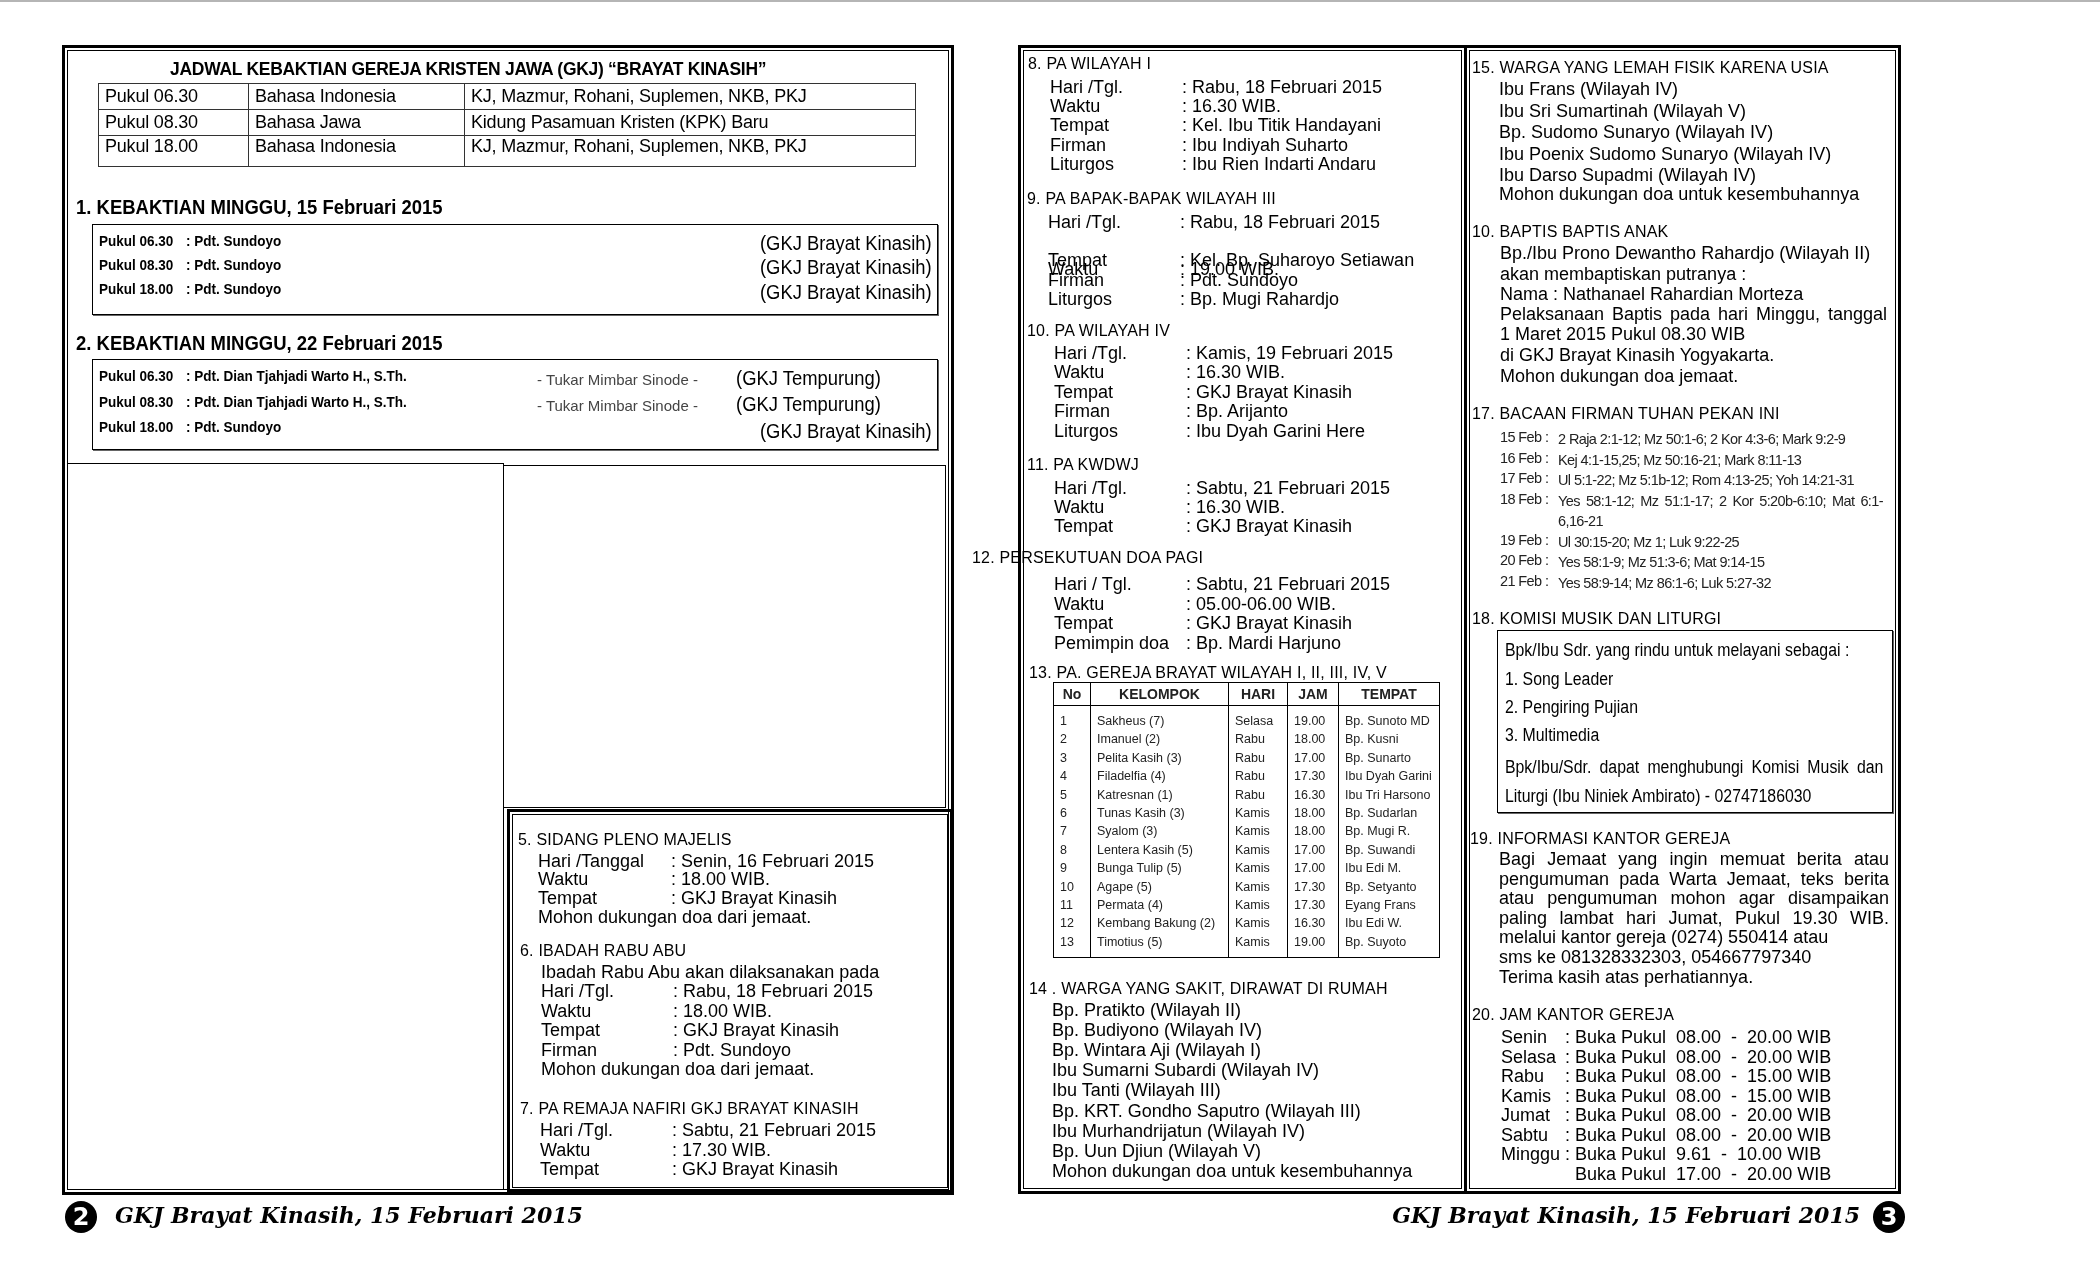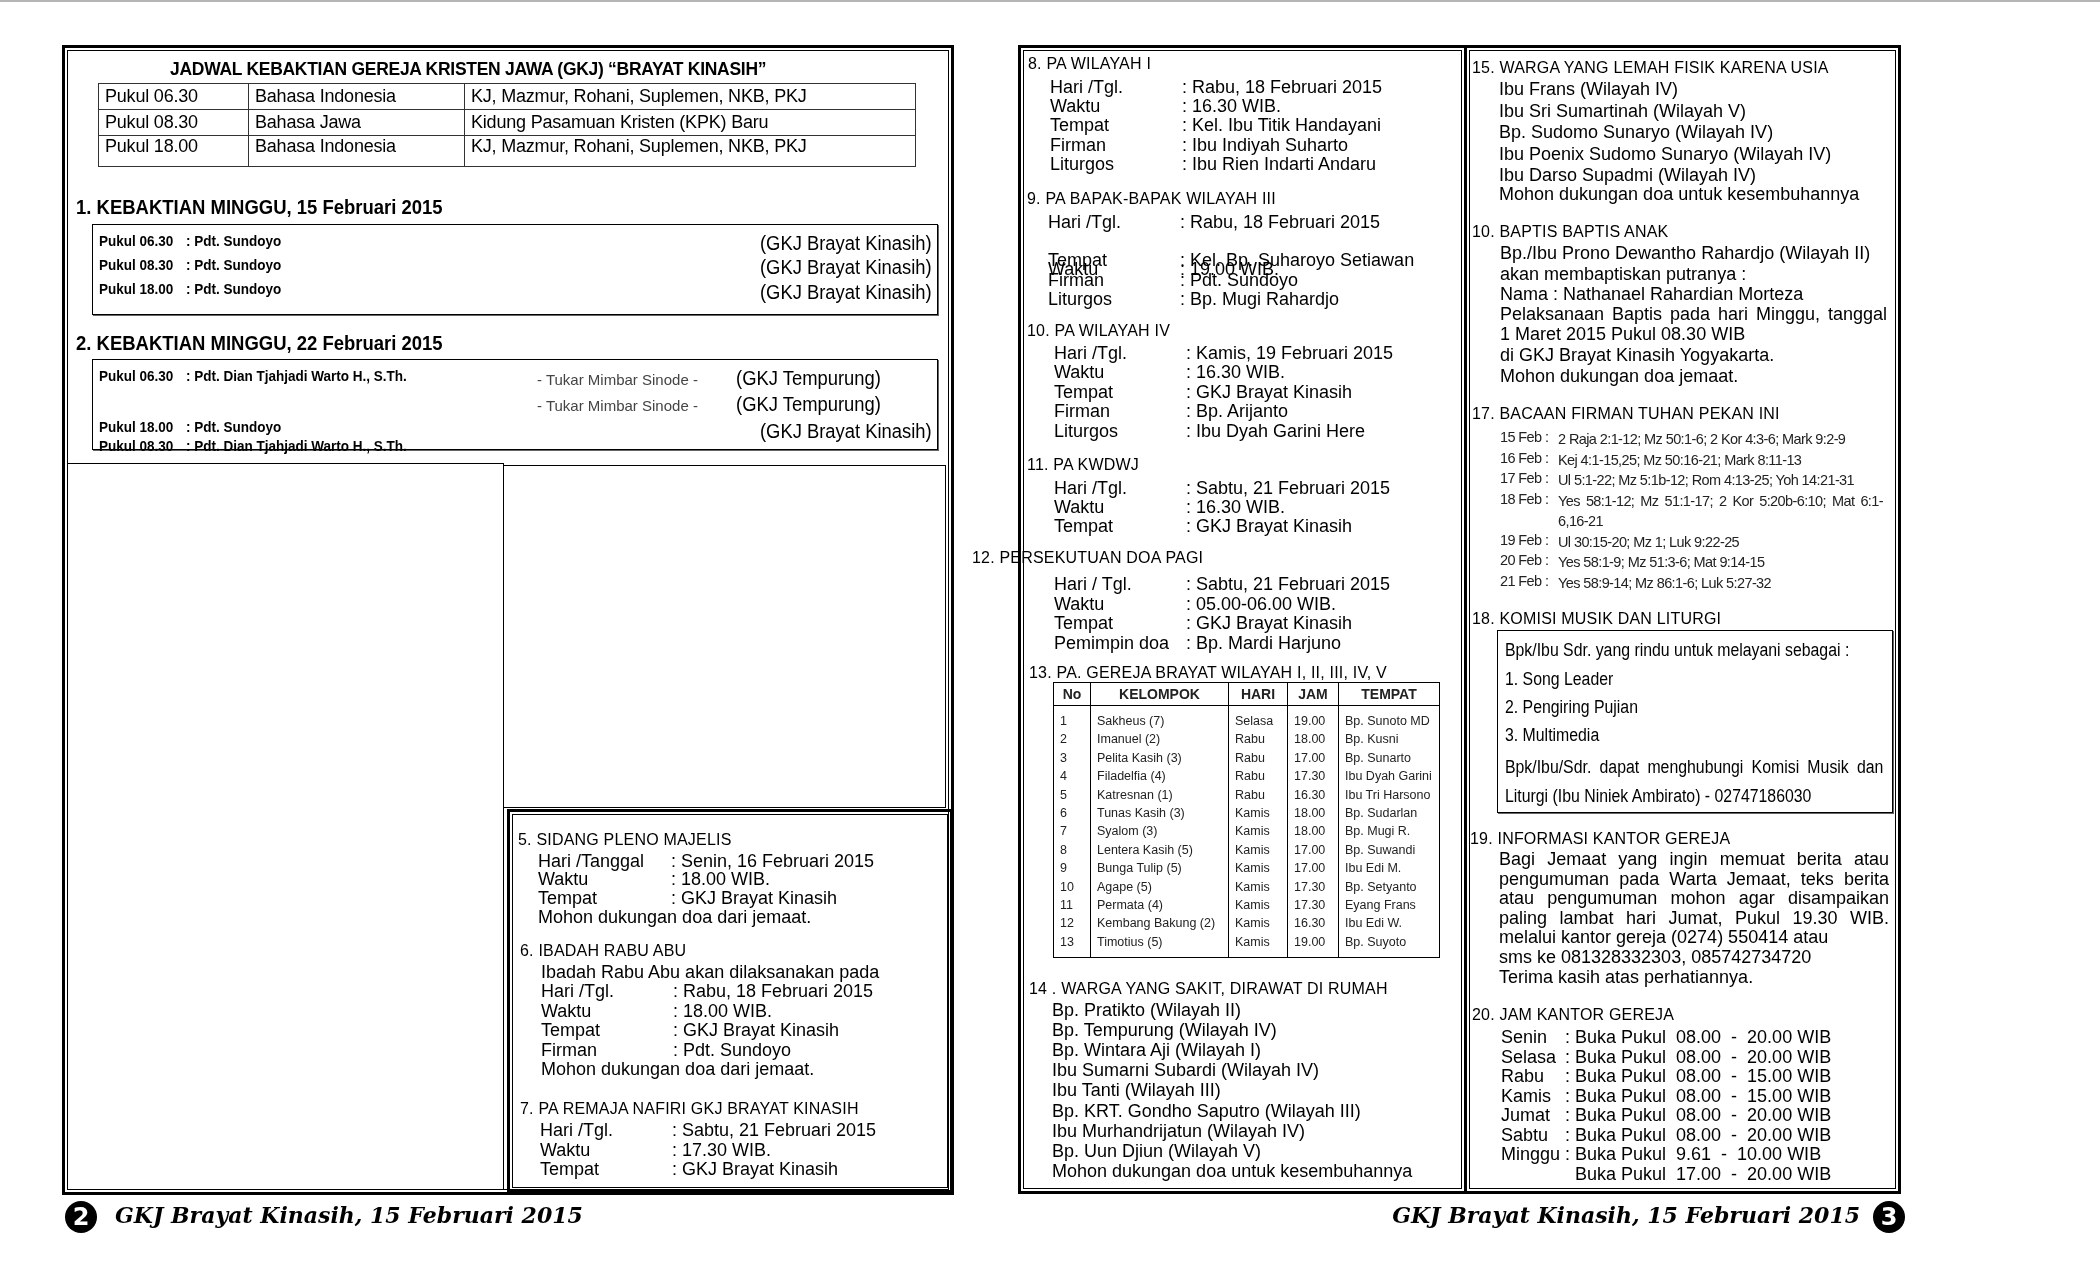--- a/index.html
+++ b/index.html
@@ -71,21 +71,21 @@
 <div class="abs svc" style="left:99px;top:256px;"><b>Pukul 08.30</b>&nbsp;<b>: Pdt. Sundoyo</b></div>
 <div class="abs loc" style="right:1168px;top:256px;">(GKJ Brayat Kinasih)</div>
 <div class="abs svc" style="left:99px;top:280px;"><b>Pukul 18.00</b>&nbsp;<b>: Pdt. Sundoyo</b></div>
 <div class="abs loc" style="right:1168px;top:281px;">(GKJ Brayat Kinasih)</div>
 
 <div class="abs sec-head" style="left:76px;top:331px;">2. KEBAKTIAN MINGGU, 22 Februari 2015</div>
 <div class="sbox sbox-sh" style="left:92px;top:359px;width:846px;height:91px;"></div>
 <div class="abs svc" style="left:99px;top:367px;"><b>Pukul 06.30</b>&nbsp;<b>: Pdt. Dian Tjahjadi  Warto H., S.Th.</b></div>
 <div class="abs svc note" style="left:537px;top:371px;font-size:15px;color:#444;">- Tukar Mimbar Sinode -</div>
 <div class="abs loc" style="left:736px;top:367px;transform-origin:left;">(GKJ Tempurung)</div>
-<div class="abs svc" style="left:99px;top:393px;margin-top:44px;"><b>Pukul 08.30</b>&nbsp;<b>: Pdt. Dian Tjahjadi  Warto H., S.Th.</b></div>
+<div class="abs svc" style="left:99px;top:393px;"><b>Pukul 08.30</b>&nbsp;<b>: Pdt. Dian Tjahjadi  Warto H., S.Th.</b></div>
 <div class="abs svc note" style="left:537px;top:397px;font-size:15px;color:#444;">- Tukar Mimbar Sinode -</div>
 <div class="abs loc" style="left:736px;top:393px;transform-origin:left;">(GKJ Tempurung)</div>
 <div class="abs svc" style="left:99px;top:418px;"><b>Pukul 18.00</b>&nbsp;<b>: Pdt. Sundoyo</b></div>
 <div class="abs loc" style="right:1168px;top:420px;">(GKJ Brayat Kinasih)</div>
 
 <div class="sbox" style="left:67px;top:463px;width:437px;height:727px;"></div>
 <div class="sbox" style="left:503px;top:465px;width:443px;height:343px;"></div>
 <div class="dbox" style="left:507px;top:809px;width:446px;height:384px;"></div>
 
 <div class="abs ih" style="left:518px;top:831px;">5. SIDANG PLENO MAJELIS</div>
@@ -255,21 +255,21 @@
         <td>Kamis</td>
         <td>19.00</td>
         <td>Bp. Suyoto</td>
       </tr>
     </tbody>
 </table>
 
 <div class="abs ih" style="left:1029px;top:980px;">14 . WARGA YANG SAKIT, DIRAWAT DI RUMAH</div>
 <div id="sick-list">
     <div class="abs ib" style="left: 1052px; top: 1000px;">Bp. Pratikto (Wilayah II)</div>
-    <div class="abs ib" style="left: 1052px; top: 1020.1px;">Bp. Tempurung (Wilayah IV)</div>
+    <div class="abs ib" style="left: 1052px; top: 1020.1px;">Bp. Budiyono (Wilayah IV)</div>
     <div class="abs ib" style="left: 1052px; top: 1040.2px;">Bp. Wintara Aji (Wilayah I)</div>
     <div class="abs ib" style="left: 1052px; top: 1060.3px;">Ibu Sumarni Subardi (Wilayah IV)</div>
     <div class="abs ib" style="left: 1052px; top: 1080.4px;">Ibu Tanti (Wilayah III)</div>
     <div class="abs ib" style="left: 1052px; top: 1100.5px;">Bp. KRT. Gondho Saputro (Wilayah III)</div>
     <div class="abs ib" style="left: 1052px; top: 1120.6px;">Ibu Murhandrijatun (Wilayah IV)</div>
     <div class="abs ib" style="left: 1052px; top: 1140.7px;">Bp. Uun Djiun (Wilayah V)</div>
   </div>
 <div class="abs ib" style="left:1052px;top:1161px;">Mohon dukungan doa untuk kesembuhannya</div>
 
 <div class="abs ih" style="left:1472px;top:59px;">15. WARGA YANG LEMAH FISIK KARENA USIA</div>
@@ -311,21 +311,21 @@
 <div class="abs ih" style="left:1472px;top:610px;">18. KOMISI MUSIK DAN LITURGI</div>
 <div class="sbox sbox-sh" style="left:1497px;top:630px;width:396px;height:183px;"></div>
 <div class="abs" style="left:1505px;top:640px;font-size:18px;transform:scaleX(0.88);transform-origin:left;">Bpk/Ibu Sdr. yang rindu untuk melayani sebagai :</div>
 <div class="abs" style="left:1505px;top:669px;font-size:18px;transform:scaleX(0.88);transform-origin:left;">1. Song Leader</div>
 <div class="abs" style="left:1505px;top:697px;font-size:18px;transform:scaleX(0.88);transform-origin:left;">2. Pengiring Pujian</div>
 <div class="abs" style="left:1505px;top:725px;font-size:18px;transform:scaleX(0.88);transform-origin:left;">3. Multimedia</div>
 <div class="abs just" style="left:1505px;top:753px;width:430px;font-size:18px;line-height:29px;transform:scaleX(0.88);transform-origin:left;">Bpk/Ibu/Sdr. dapat menghubungi Komisi Musik dan Liturgi (Ibu Niniek Ambirato) - 02747186030</div>
 
 <div class="abs ih" style="left:1470px;top:830px;">19. INFORMASI KANTOR GEREJA</div>
 <div class="abs ib just" style="left:1499px;top:850px;width:390px;line-height:19.5px;">Bagi Jemaat yang ingin memuat berita atau pengumuman pada Warta Jemaat, teks berita atau pengumuman mohon agar disampaikan paling lambat hari Jumat, Pukul 19.30 WIB. melalui kantor gereja (0274) 550414 atau</div>
-<div class="abs ib" style="left:1499px;top:947px;">sms ke 081328332303, 085742734720</div>
+<div class="abs ib" style="left:1499px;top:947px;">sms ke 081328332303, 054667797340</div>
 <div class="abs ib" style="left:1499px;top:967px;">Terima kasih atas perhatiannya.</div>
 
 <div class="abs ih" style="left:1472px;top:1006px;">20. JAM KANTOR GEREJA</div>
 <div id="hours-list">
     <div class="abs ib" style="left: 1501px; top: 1027px;">Senin</div>
     <div class="abs ib" style="left: 1565px; top: 1027px; white-space: pre;">: Buka Pukul  08.00  -  20.00 WIB</div>
     <div class="abs ib" style="left: 1501px; top: 1046.5px;">Selasa</div>
     <div class="abs ib" style="left: 1565px; top: 1046.5px; white-space: pre;">: Buka Pukul  08.00  -  20.00 WIB</div>
     <div class="abs ib" style="left: 1501px; top: 1066px;">Rabu</div>
     <div class="abs ib" style="left: 1565px; top: 1066px; white-space: pre;">: Buka Pukul  08.00  -  15.00 WIB</div>

